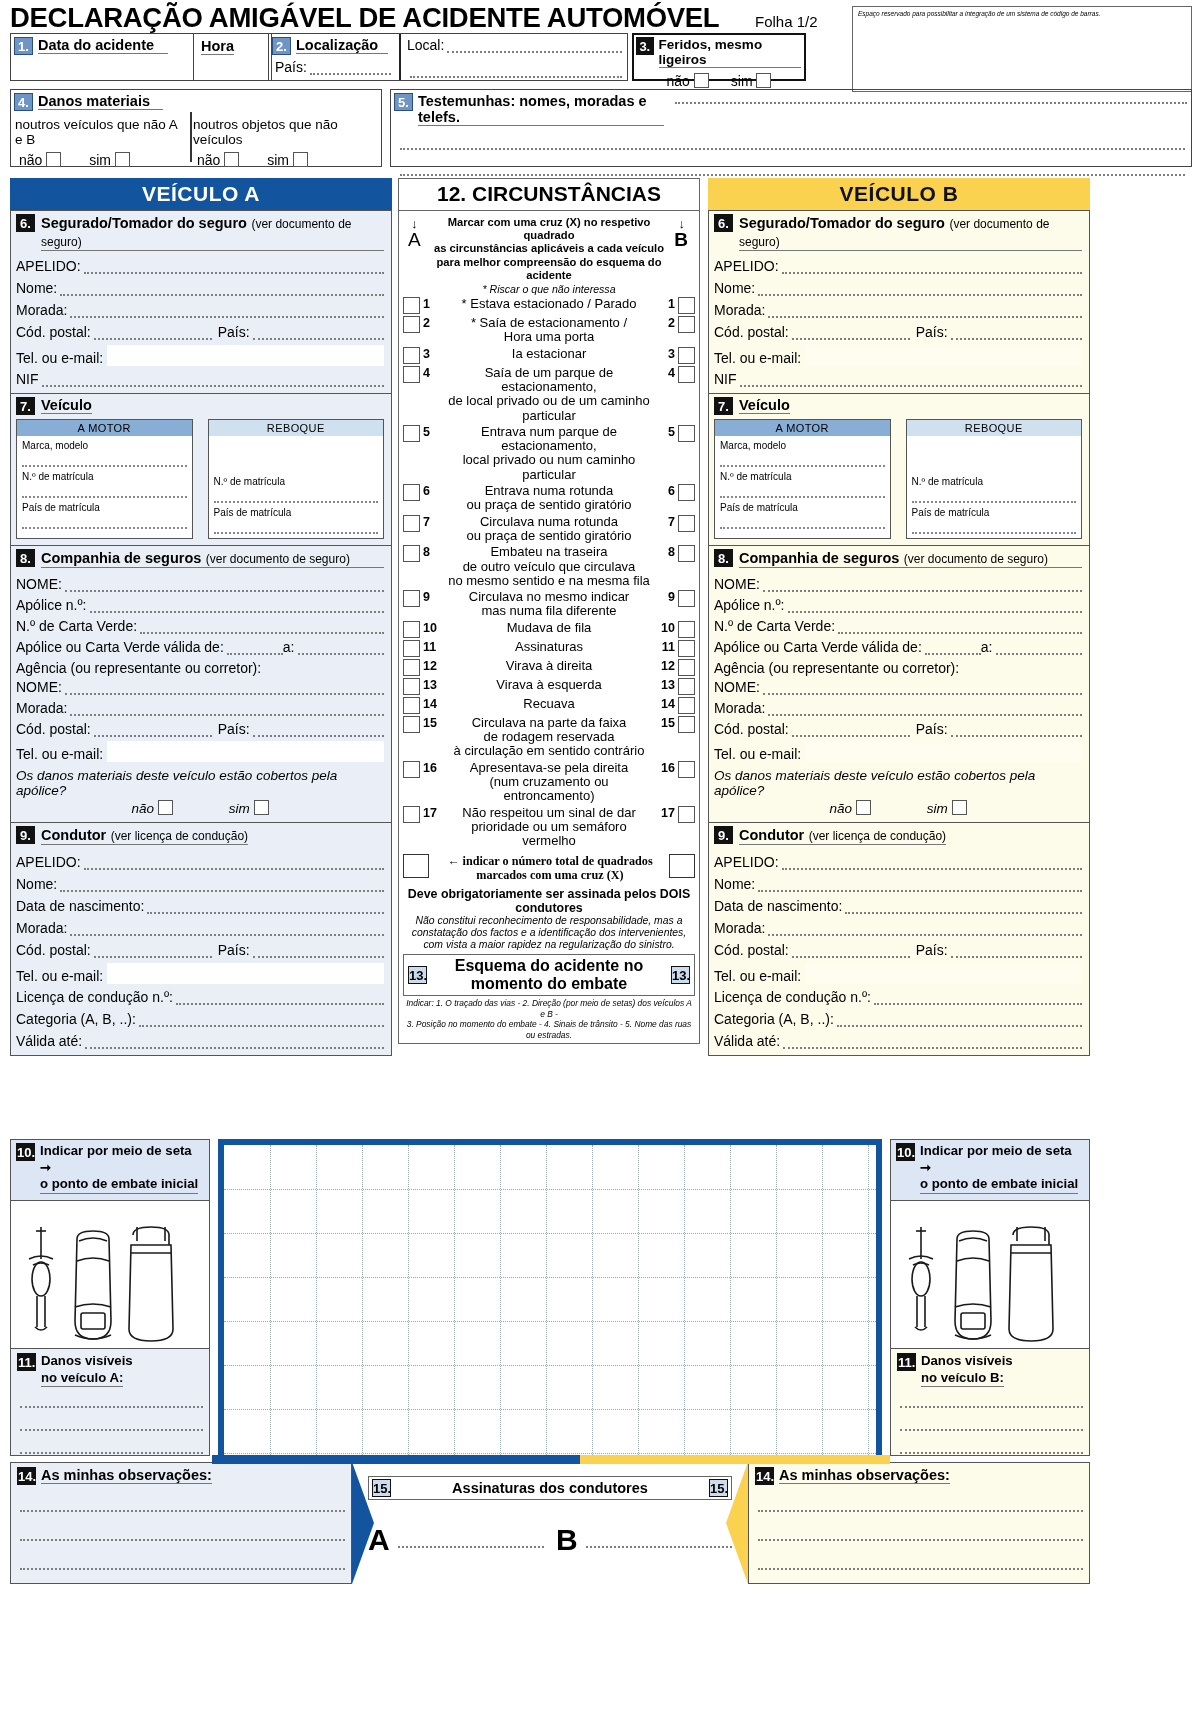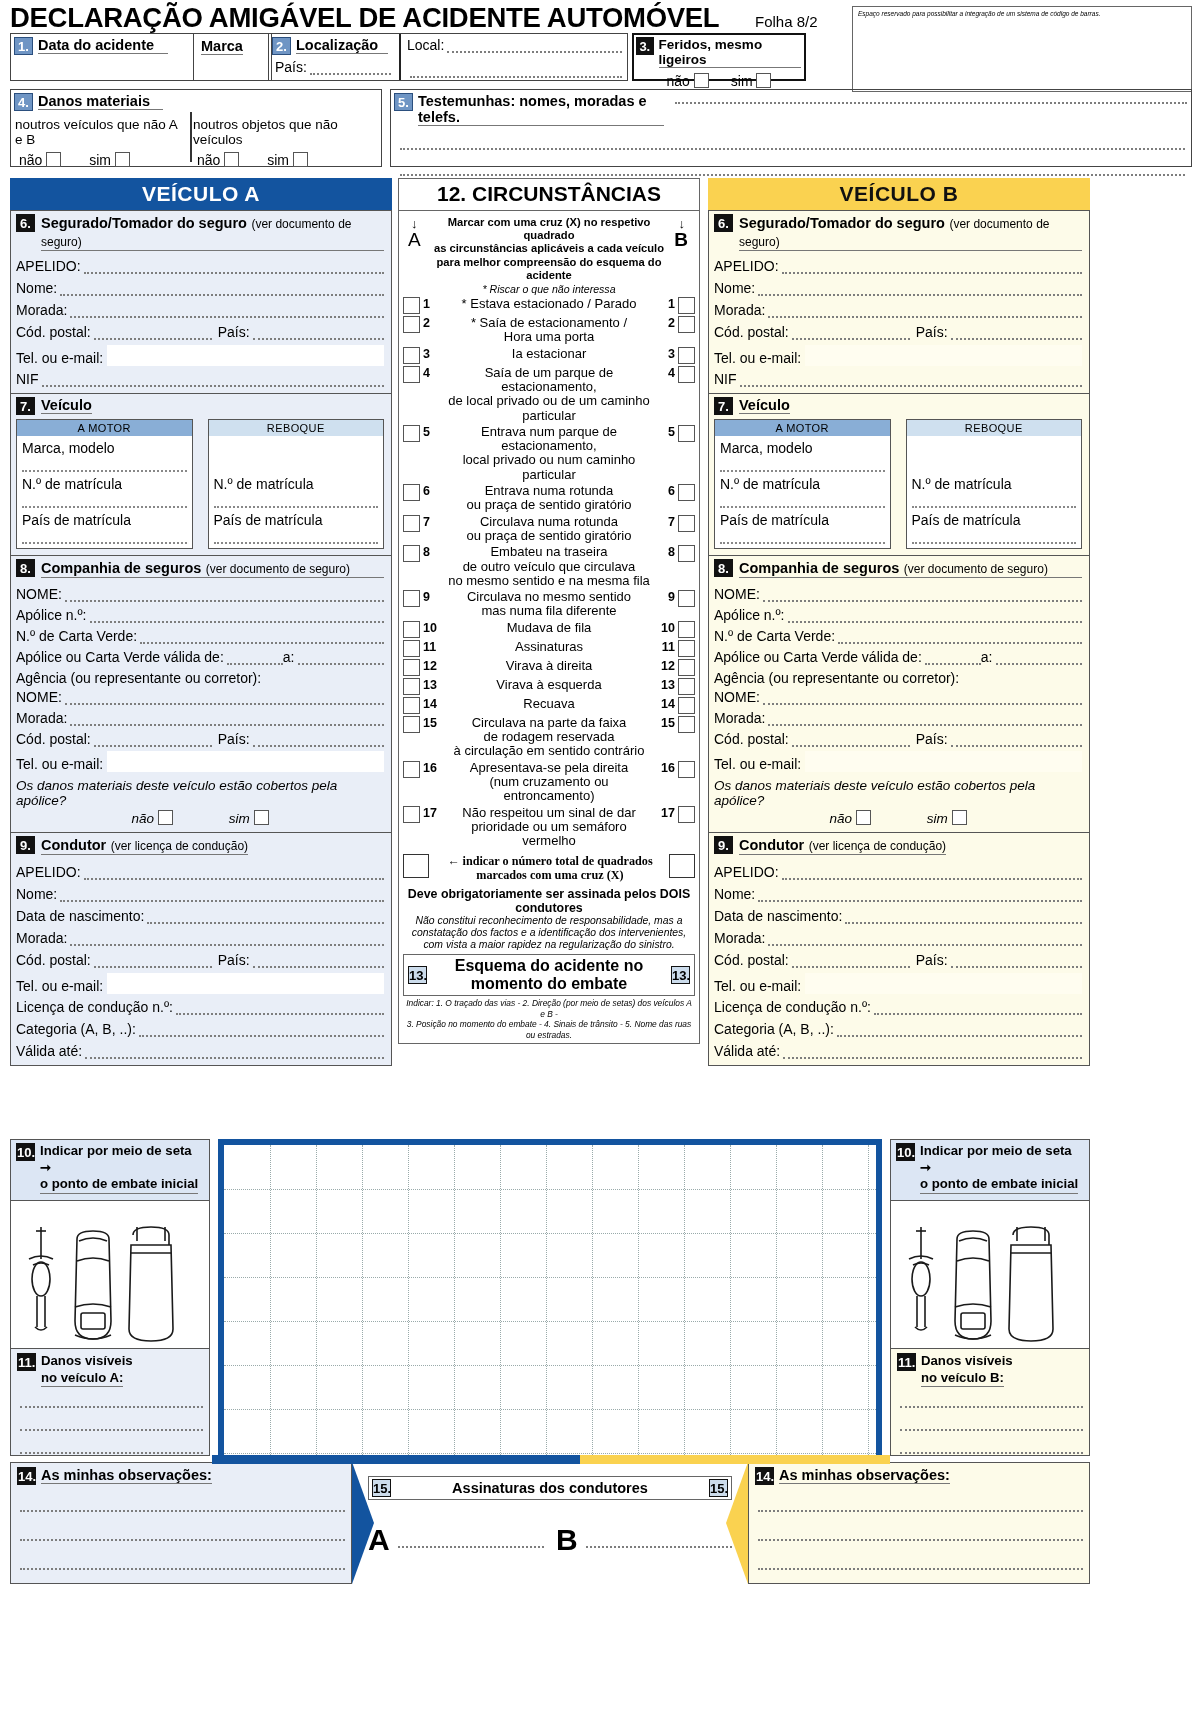--- a/index.html
+++ b/index.html
@@ -63,21 +63,21 @@
   .panelA { background:#e9eef7; border:1.5px solid #555; }
   .panelB { background:#fdfbe9; border:1.5px solid #555; }
   .sect { padding: 3px 7px 6px 5px; }
   .secthdr { display:flex; align-items:flex-start; gap:6px; padding-bottom:1px; }
 
   .vehtbl { display:flex; gap:15px; margin-top:3px; }
   .vehcol { flex:1; border:1.5px solid #555; background:#fff; }
   .vehcolhd { text-align:center; font-size:11px; padding:2px 0; letter-spacing:0.4px; }
   .hd-motor { background:#89aed6; }
   .hd-reb { background:#cfe0ef; }
-  .vehcell { font-size:14px; padding:4px 5px 0 5px; }
+  .vehcell { font-size:10px; padding:4px 5px 0 5px; }
   .vehdots { border-bottom:2px dotted #888; height:13px; margin:3px 5px 0 5px; }
 
   .telbox { background:#fff; border:none; height:21px; flex:1; margin-left:4px; }
 
   .qline { font-style: italic; font-size: 13.5px; }
 
   
   #circ { position:absolute; left:398px; top:178px; width:302px; }
   #circHdr { border:1.5px solid #666; text-align:center; font-weight:bold;
              font-size:21px; padding:3px 0 4px; background:#fff; }
@@ -127,33 +127,33 @@
   #sigbox { position:absolute; left:368px; top:1476px; width:364px; height:256px; }
   #sigHdr { display:flex; align-items:center; gap:0; border:1.5px solid #666; background:#fff; padding:2px 3px;}
   #sigHdr .mid { flex:1; text-align:center; font-weight:bold; font-size:14.5px; }
 </style>
 </head>
 <body>
 
 <div class="page">
 
   <div class="abs" id="title">DECLARAÇÃO AMIGÁVEL DE ACIDENTE AUTOMÓVEL</div>
-  <div class="abs" id="folha">Folha 8/2</div>
+  <div class="abs" id="folha">Folha 1/2</div>
   <div class="abs" id="barcode">
     <div class="bc-t">Espaço reservado para possibilitar a integração de um sistema de código de barras.</div>
   </div>
 
   <div class="abs bx" id="b1">
     <div class="vline"></div>
     <div style="display:flex;align-items:flex-start;gap:5px;padding:3px 4px 0 3px;">
       <span class="numtag blue">1.</span>
       <span class="ttl hdrline" style="width:130px;">Data do acidente</span>
     </div>
     <div style="position:absolute;left:190px;top:3px;">
-      <span class="ttl hdrline">Marca</span>
+      <span class="ttl hdrline">Hora</span>
     </div>
   </div>
 
   <div class="abs bx" id="b2">
     <div class="vline"></div>
     <div style="display:flex;align-items:flex-start;gap:5px;padding:3px 4px 0 3px;">
       <span class="numtag blue">2.</span>
       <span class="ttl hdrline" style="width:92px;">Localização</span>
     </div>
     <div class="row" style="padding:4px 6px 0 6px;width:128px;">
@@ -506,21 +506,21 @@
               <span class="cnum">8</span>
               <span class="cb cbig"></span>
             </div>
           </div>
           <div class="citem">
             <div class="cbox-l">
               <span class="cb cbig"></span>
               <span class="cnum">9</span>
             </div>
             <div class="ctext">
-              <div>Circulava no mesmo sentido</div>
+              <div>Circulava no mesmo indicar</div>
               <div>mas numa fila diferente</div>
             </div>
             <div class="cbox-r">
               <span class="cnum">9</span>
               <span class="cb cbig"></span>
             </div>
           </div>
           <div class="citem">
             <div class="cbox-l">
               <span class="cb cbig"></span>

